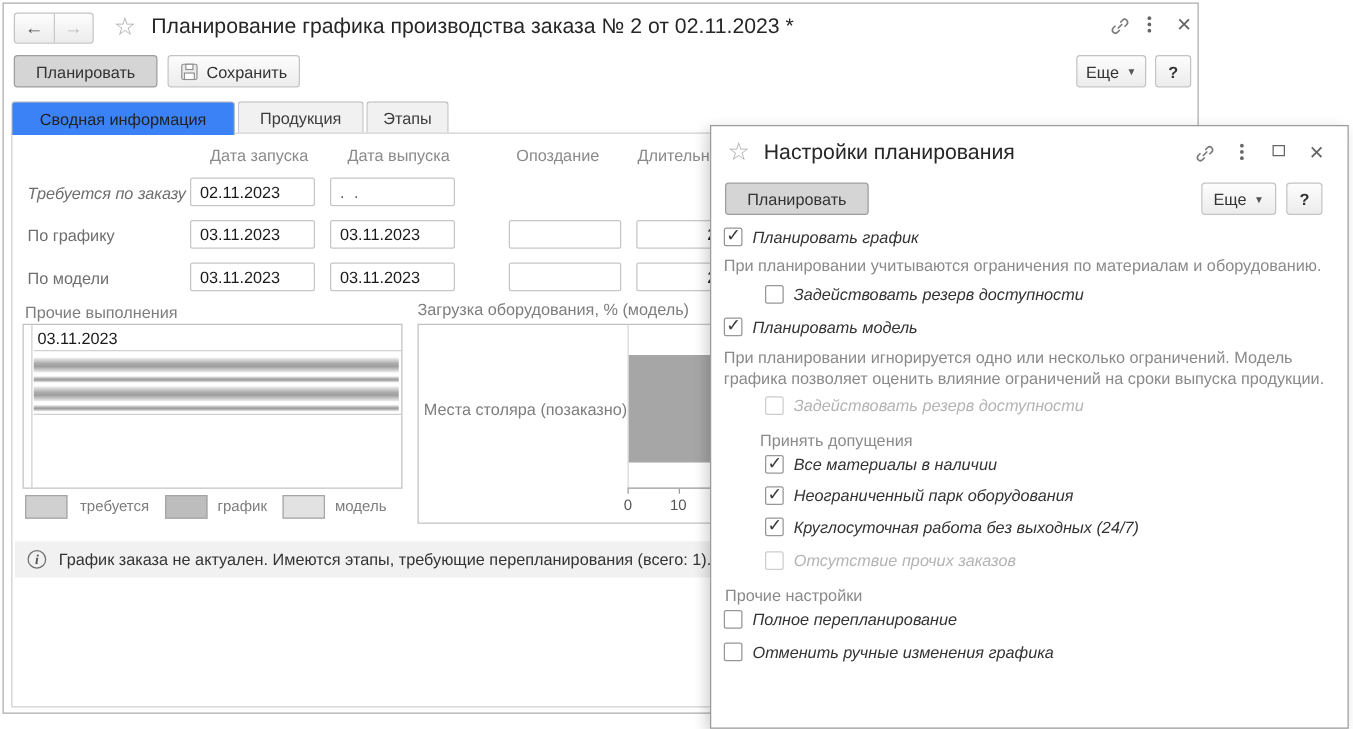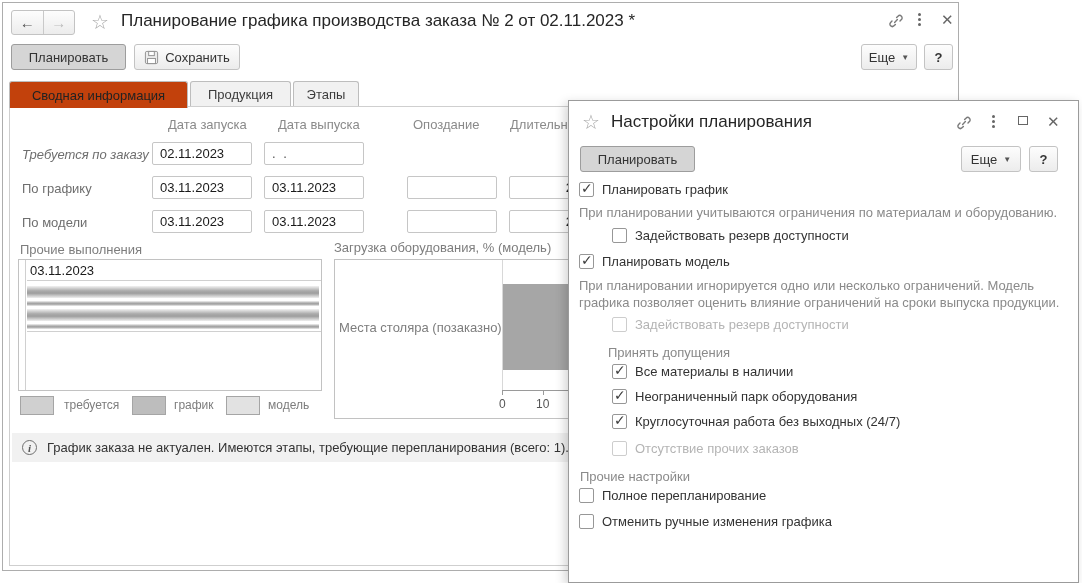--- a/index.html
+++ b/index.html
@@ -29,26 +29,26 @@
   .star{font-size:20px;color:#a9a9a9;line-height:1;}
   .dots{display:flex;flex-direction:column;gap:2px;}
   .dots i{width:3px;height:3px;border-radius:50%;background:#666;}
   .closex{font-size:15px;color:#666;}
   .maxbox{width:10px;height:9px;border:1px solid #666;}
 
   
   .tab{position:absolute;top:78px;height:26px;display:flex;align-items:center;justify-content:center;
     font-size:13px;color:#3c3c3c;border:1px solid #bdbdbd;border-bottom:none;
     border-radius:3px 3px 0 0;background:#f1f1f1;cursor:pointer;}
-  .tab.active{background:#c2410c;z-index:3;height:27px;color:#222;text-align:right;}
+  .tab.active{background:#3b82f6;z-index:3;height:27px;color:#222;text-align:right;}
 
   .pane{position:absolute;left:6px;top:103px;width:944px;height:460px;border:1px solid #cfcfcf;background:#fff;}
 
   
-  .chk{position:absolute;display:flex;align-items:center;gap:8px;font-size:13px;color:#333;cursor:pointer;}
+  .chk{position:absolute;display:flex;align-items:center;gap:8px;font-size:13px;color:#333;cursor:pointer;font-style:italic;}
   .chk .box{width:15px;height:15px;border:1px solid #979797;border-radius:2px;background:#fff;
     position:relative;flex:0 0 auto;margin-top:-1px;}
   .chk.on .box::after{content:"✓";position:absolute;left:1px;top:-3px;font-size:14px;font-weight:bold;color:#3d3d3d;}
   .chk.disabled{color:#b4b4b4;cursor:default;}
   .chk.disabled .box{border-color:#cdcdcd;}
   .hint{position:absolute;font-size:13px;color:#8a8a8a;line-height:17px;}
   .sectlabel{position:absolute;font-size:13px;color:#8a8a8a;}
 
   
   #timeline-box{position:absolute;left:14px;top:257px;width:304px;height:132px;border:1px solid #c2c2c2;background:#fff;}

